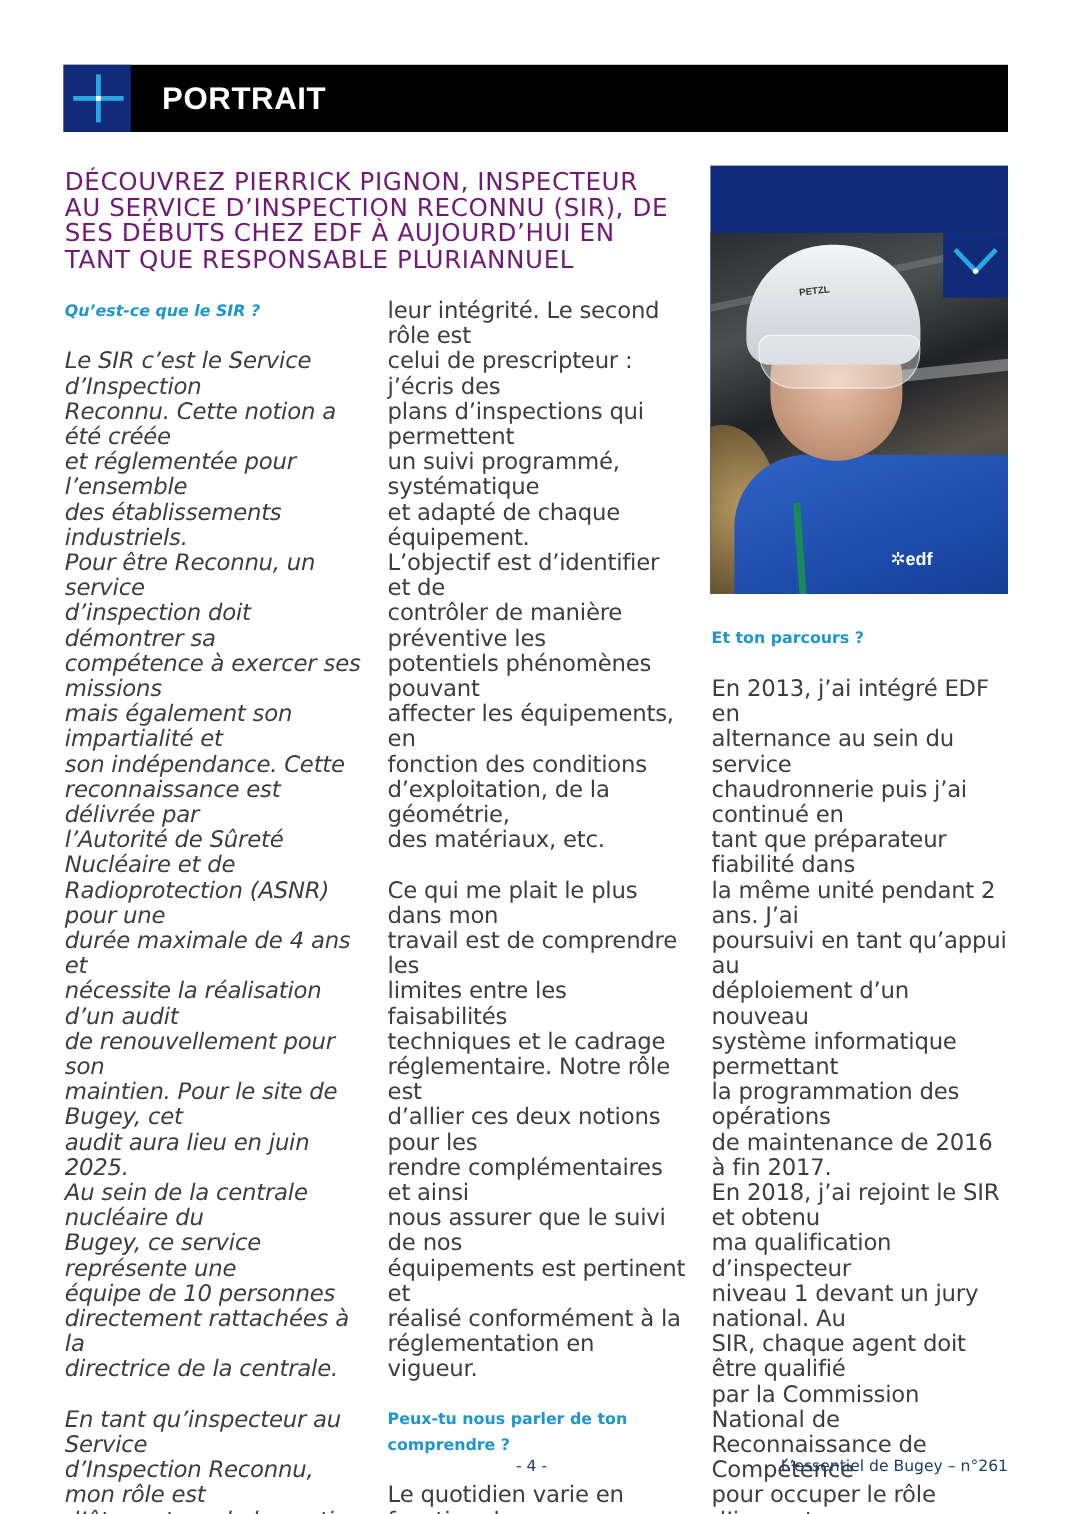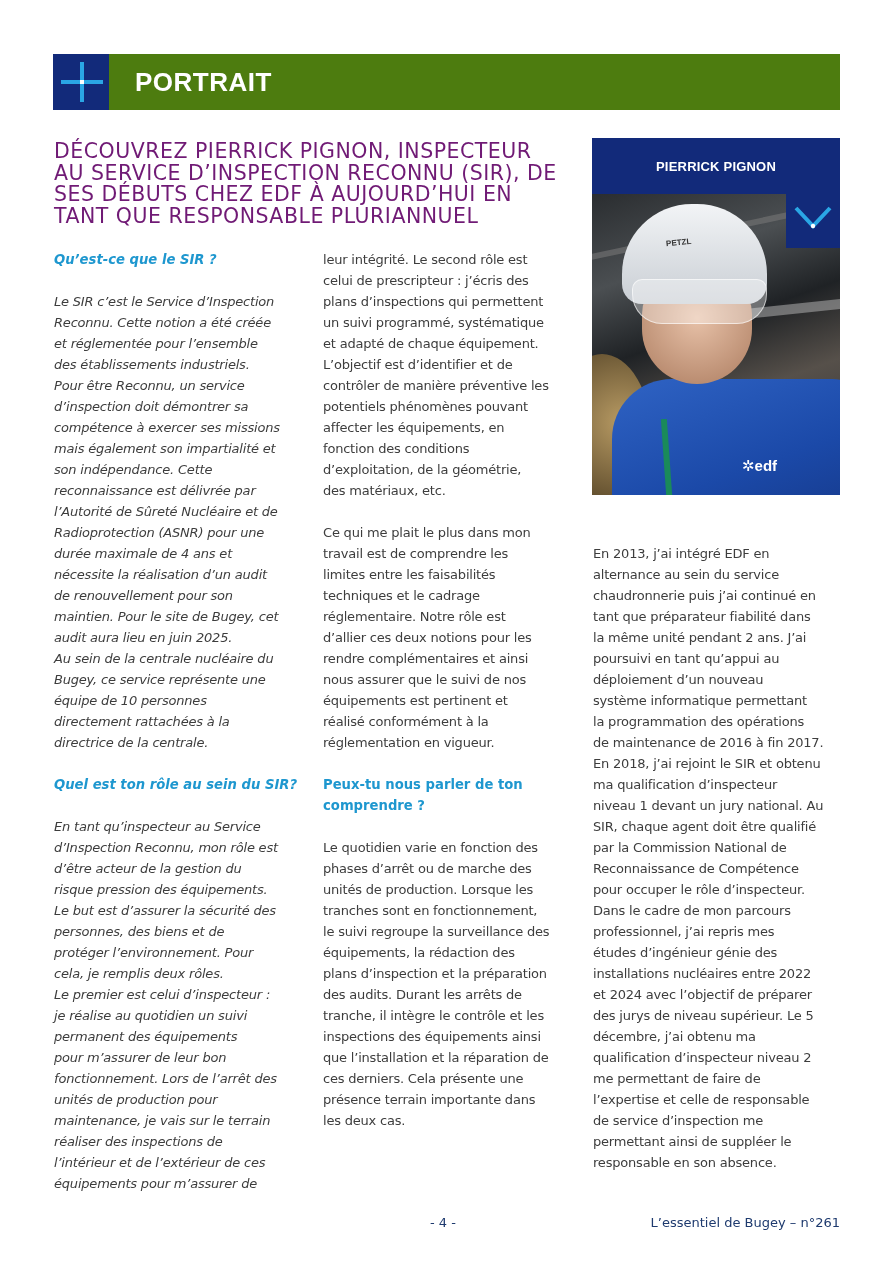--- a/index.html
+++ b/index.html
@@ -1,20 +1,20 @@
 <!DOCTYPE html>
 <html><head>
   <meta charset="utf-8">
   <style>
     * { box-sizing: border-box; margin: 0; padding: 0; }
     html, body { width: 892px; height: 1262px; background: #ffffff; overflow: hidden; }
     body { position: relative; font-family: "Liberation Sans", "DejaVu Sans", sans-serif; color: #3b3b3b; }
 
     
-    .banner { position: absolute; left: 53px; top: 54px; width: 787px; height: 56px; background: #4d7c0f; }
+    .banner { position: absolute; left: 53px; top: 54px; width: 787px; height: 56px; background: #000000; }
     .banner .plus-box { position: absolute; left: 0; top: 0; width: 56px; height: 56px; background: #122a7a; }
     .plus-box .h { position: absolute; left: 8px; top: 26px; width: 42px; height: 4px; background: #2aa6e5; }
     .plus-box .v { position: absolute; left: 27px; top: 8px; width: 4px; height: 40px; background: #2aa6e5; }
     .plus-box .dot { position: absolute; left: 27px; top: 26px; width: 4px; height: 4px; background: #ffffff; }
     .banner .title { position: absolute; left: 82px; top: 13px; font-size: 26px; font-weight: bold; color: #ffffff; letter-spacing: 0.5px; font-family: "Liberation Sans", sans-serif; }
 
     
     .headline { position: absolute; left: 54px; top: 141px; width: 510px; font-size: 20.5px; line-height: 21.5px; color: #701a75; letter-spacing: 0.5px; font-family: "DejaVu Sans", sans-serif; font-weight: normal; }
 
     
@@ -34,21 +34,21 @@
     .photo .edf-logo { position: absolute; left: 150px; top: 263px; font-size: 15px; font-weight: bold; color: #ffffff; }
     .chevron-box { position: absolute; left: 194px; top: 56px; width: 54px; height: 54px; background: #122a7a; }
     .chevron-box svg { position: absolute; left: 7px; top: 10px; }
 
     
     .col { position: absolute; top: 249px; width: 250px; font-size: 14.4px; line-height: 21px; color: #3d3d3d; font-family: "DejaVu Sans", sans-serif; }
     .col1 { left: 54px; font-style: italic; }
     .col2 { left: 323px; top: 249px; }
     .col3 { left: 593px; top: 522px; }
     .col h3 { font-size: 13.2px; font-weight: bold; color: #1e97cf; line-height: 21px; font-family: "DejaVu Sans", sans-serif; }
-    .col p { margin-top: 21px; margin-bottom: 21px; white-space: pre-line; letter-spacing: -0.2px; font-size: 13px; }
+    .col p { margin-top: 21px; margin-bottom: 21px; white-space: pre-line; letter-spacing: -0.2px; font-size: 19px; }
     .col p.first { margin-top: 0; }
 
     
     .footer-page { position: absolute; left: 430px; top: 1215px; font-size: 13px; color: #1e3a6e; font-family: "DejaVu Sans", sans-serif; }
     .footer-pub { position: absolute; right: 52px; top: 1215px; font-size: 13px; font-weight: normal; color: #1e3a6e; font-family: "DejaVu Sans", sans-serif; }
   </style>
 </head>
 <body>
 
 <div class="banner">
@@ -56,21 +56,20 @@
     <div class="h"></div>
       <div class="v"></div>
       <div class="dot"></div>
   </div>
   <div class="title">PORTRAIT</div>
 </div>
 
 <h1 class="headline">DÉCOUVREZ PIERRICK PIGNON, INSPECTEUR AU SERVICE D’INSPECTION RECONNU (SIR), DE SES DÉBUTS CHEZ EDF À AUJOURD’HUI EN TANT QUE RESPONSABLE PLURIANNUEL</h1>
 
 <div class="photo-card">
-  <div class="name">PIERRICK PIGNON</div>
   <div class="photo">
     <div class="beam1"></div>
     <div class="beam2"></div>
     <div class="tank"></div>
     <div class="jacket"></div>
     <div class="lanyard"></div>
     <div class="face"></div>
     <div class="helmet"></div>
     <div class="helmet-label">PETZL</div>
     <div class="visor"></div>
@@ -101,21 +100,20 @@
 durée maximale de 4 ans et
 nécessite la réalisation d’un audit
 de renouvellement pour son
 maintien. Pour le site de Bugey, cet
 audit aura lieu en juin 2025.
 Au sein de la centrale nucléaire du
 Bugey, ce service représente une
 équipe de 10 personnes
 directement rattachées à la
 directrice de la centrale.</p>
-  <h3>Quel est ton rôle au sein du SIR?</h3>
   <p>En tant qu’inspecteur au Service
 d’Inspection Reconnu, mon rôle est
 d’être acteur de la gestion du
 risque pression des équipements.
 Le but est d’assurer la sécurité des
 personnes, des biens et de
 protéger l’environnement. Pour
 cela, je remplis deux rôles.
 Le premier est celui d’inspecteur :
 je réalise au quotidien un suivi
@@ -164,20 +162,21 @@
 des audits. Durant les arrêts de
 tranche, il intègre le contrôle et les
 inspections des équipements ainsi
 que l’installation et la réparation de
 ces derniers. Cela présente une
 présence terrain importante dans
 les deux cas.</p>
 </div>
 
 <div class="col col3">
+  <h3>Et ton parcours ?</h3>
   <p>En 2013, j’ai intégré EDF en
 alternance au sein du service
 chaudronnerie puis j’ai continué en
 tant que préparateur fiabilité dans
 la même unité pendant 2 ans. J’ai
 poursuivi en tant qu’appui au
 déploiement d’un nouveau
 système informatique permettant
 la programmation des opérations
 de maintenance de 2016 à fin 2017.

